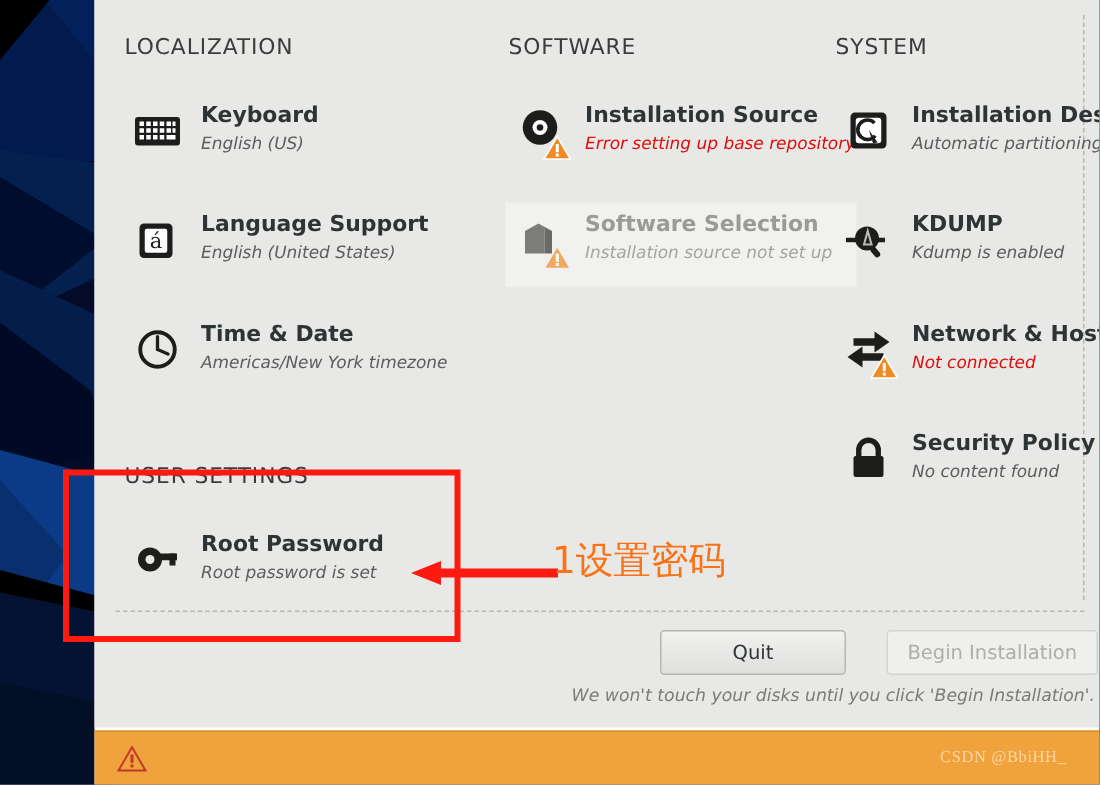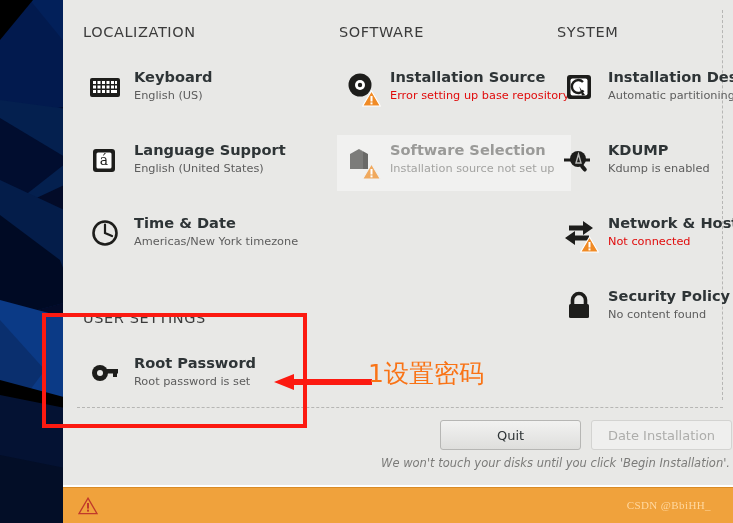--- a/index.html
+++ b/index.html
@@ -59,21 +59,21 @@
     position:relative;margin-right:11px;margin-top:1px;
   }
   .spoke .ico svg{display:block;}
   .spoke .txt{padding-top:1px;white-space:nowrap;}
   .spoke .ttl{
     font-size:14.6px;font-weight:bold;color:#2e3436;
     line-height:1.15;
   }
   .spoke.disabled .ttl{color:#9a9a98;}
   .spoke .sub{
-    font-size:11.3px;color:#5c5c5c;
+    font-size:11.3px;font-style:italic;color:#5c5c5c;
     margin-top:3px;line-height:1.15;
   }
   .spoke .sub.err{color:#e00b0b;}
   .spoke.disabled .sub{color:#a3a3a1;}
 
   
   .warnbadge{
     position:absolute;right:-2px;bottom:-2px;width:19px;height:17px;
   }
 
@@ -102,21 +102,21 @@
     height:30px;
     border:1px solid #b6b6b4;
     border-radius:3px;
     font-size:13px;
     font-family:"DejaVu Sans","Liberation Sans",sans-serif;
     color:#2e3436;
     display:flex;align-items:center;justify-content:center;
     box-sizing:border-box;
   }
   #quit-btn{
-    left:377px;top:5px;width:141px;
+    left:377px;top:5px;width:124px;
     background:linear-gradient(to bottom,#f2f2f1 0%,#dededc 100%);
   }
   #begin-btn{
     left:528px;top:5px;width:141px;
     background:#efefee;color:#adadab;border-color:#d3d3d1;
   }
   #disclaimer{
     position:absolute;right:3px;top:41px;
     font-size:11.5px;font-style:italic;color:#7b7b79;
     white-space:nowrap;
@@ -377,21 +377,21 @@
           <div class="ttl">Root Password</div>
           <div class="sub">Root password is set</div>
         </span>
       </div>
     </div>
 
   </div>
 
   <div id="actions">
     <div class="btn" id="quit-btn">Quit</div>
-    <div class="btn" id="begin-btn">Date Installation</div>
+    <div class="btn" id="begin-btn">Begin Installation</div>
     <div id="disclaimer">We won't touch your disks until you click 'Begin Installation'.</div>
   </div>
 
 </div>
 
 <div id="warnbar">
   <span class="wicon">
     <svg width="20" height="18" viewBox="0 0 20 18">
       <path d="M10 1.2 L19 16.6 L1 16.6 Z" fill="#f0a23c" stroke="#c0392b" stroke-width="1.3"></path>
       <rect x="9" y="6" width="2" height="5.6" fill="#c0392b"></rect>

